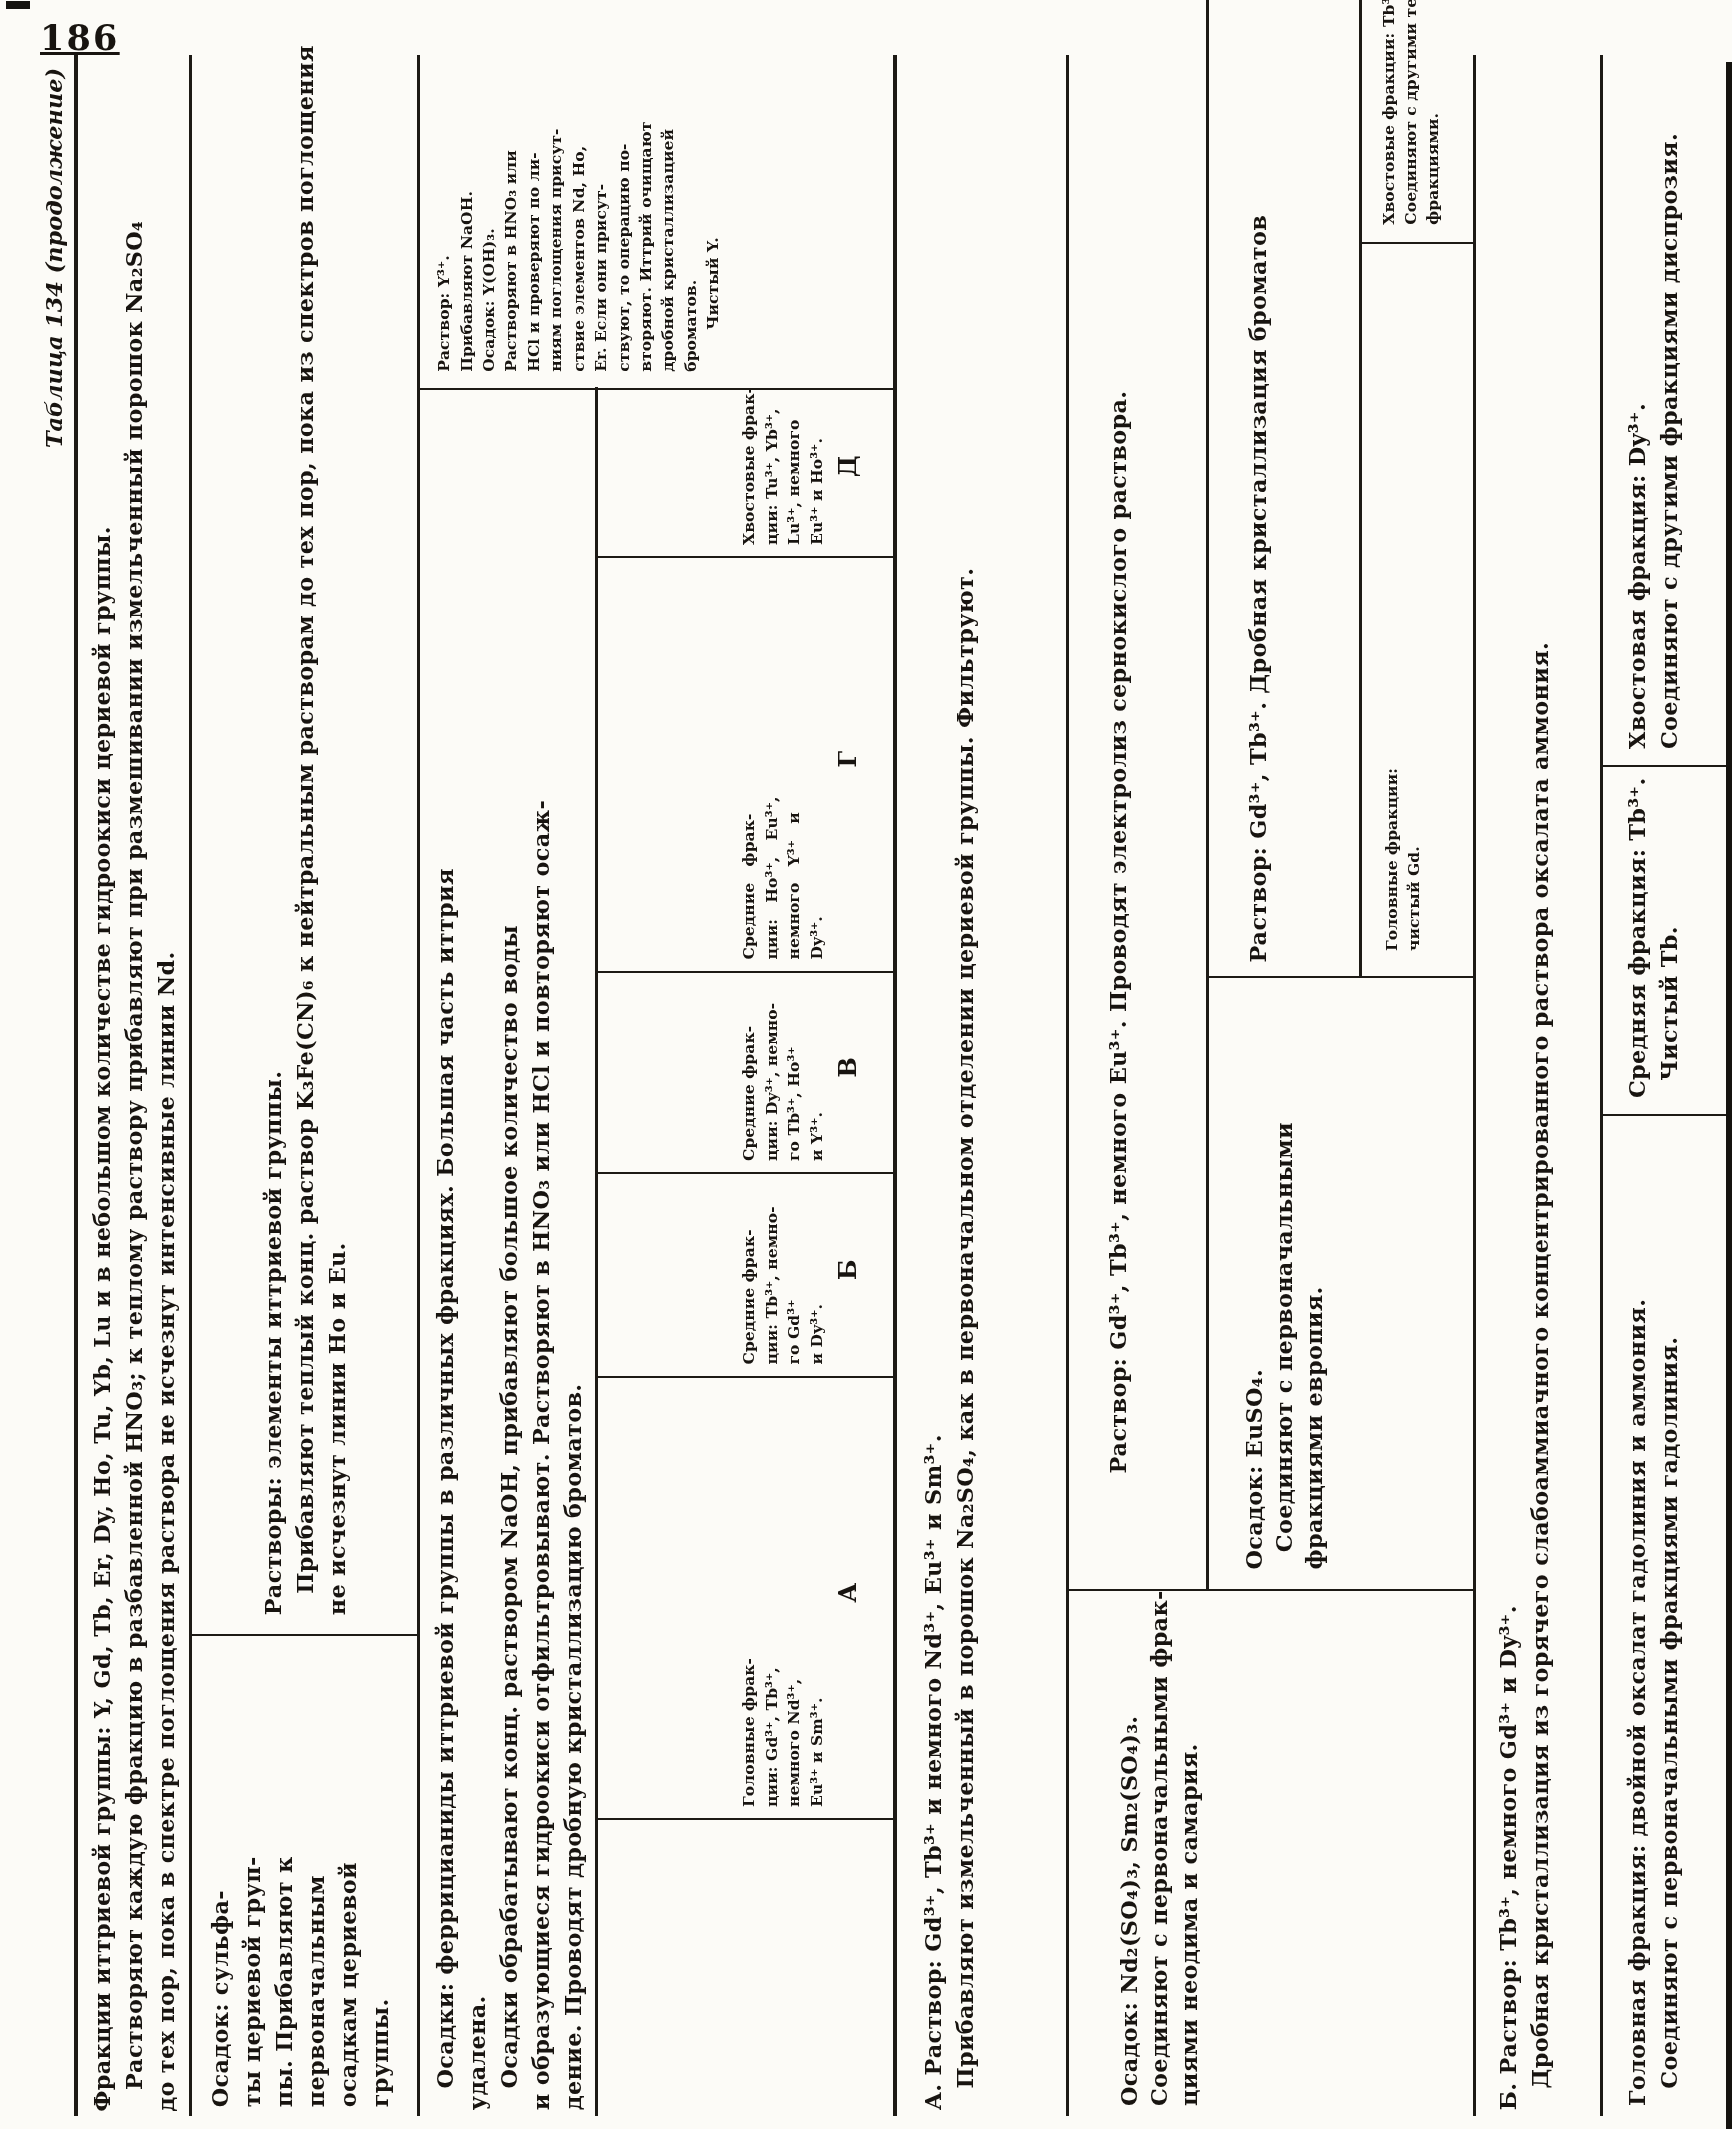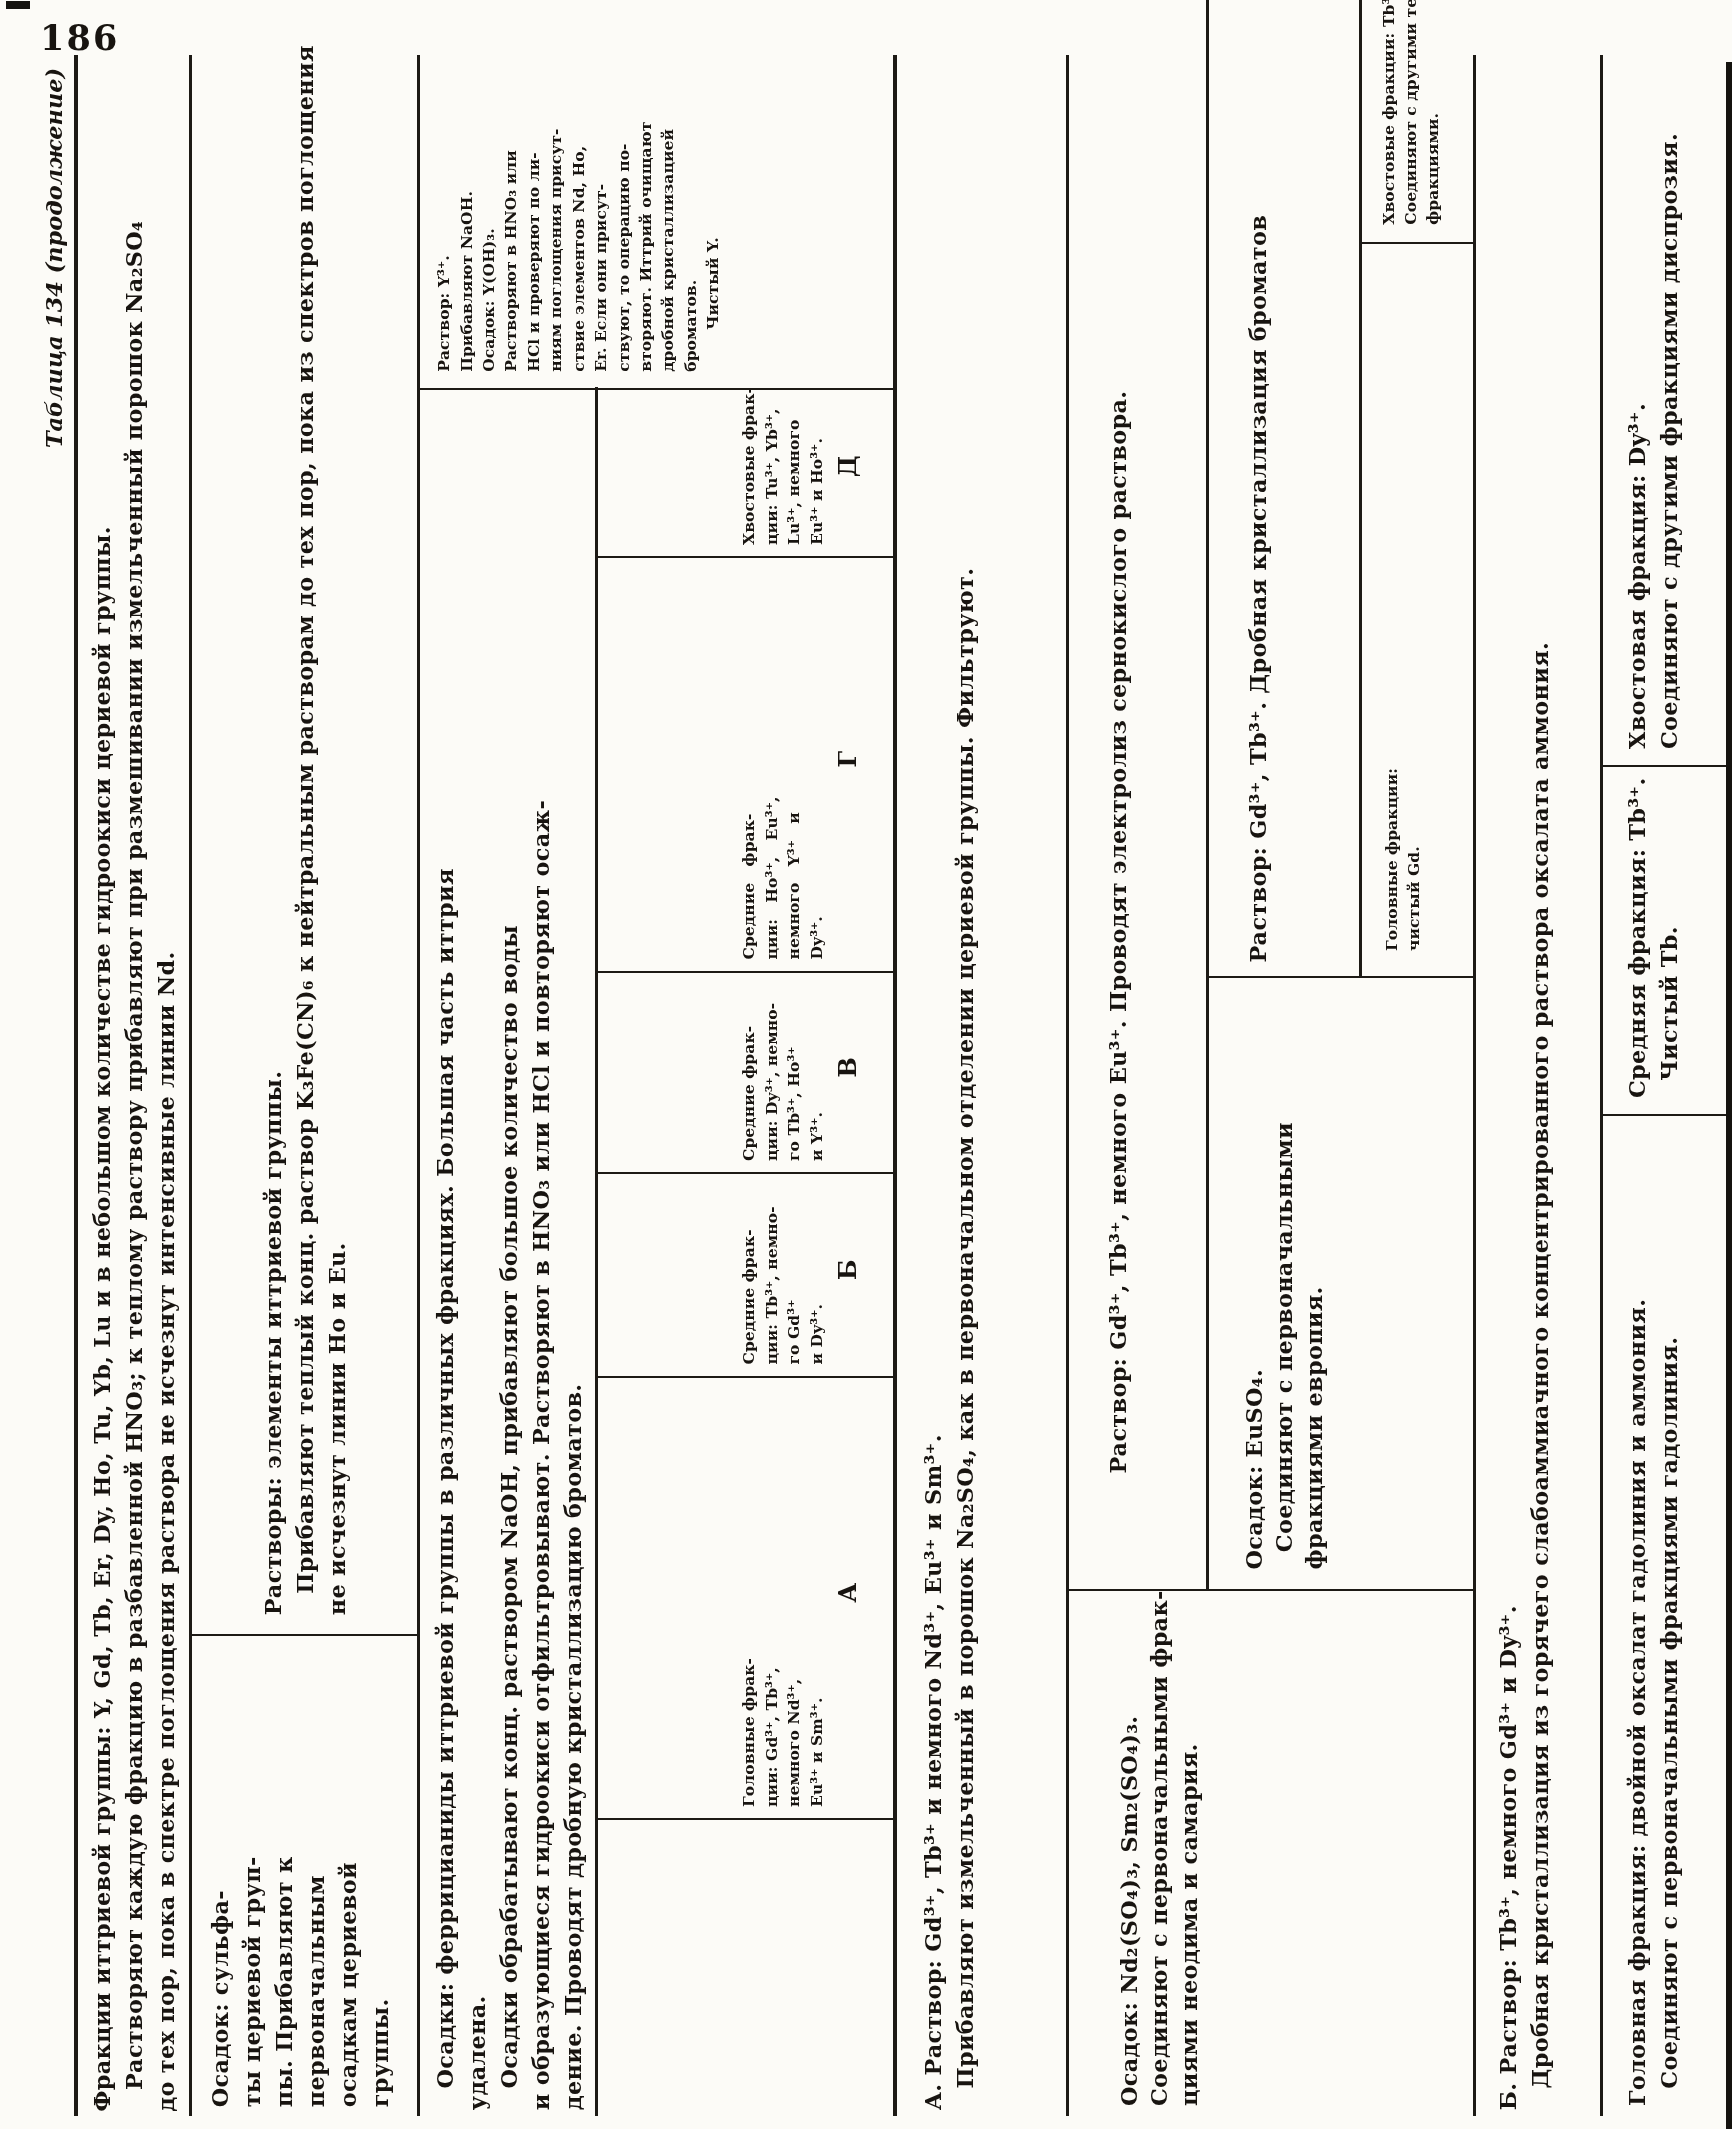--- a/index.html
+++ b/index.html
@@ -1,18 +1,18 @@
 <!DOCTYPE html>
 <html style="font-size:11.5px"><head>
 <meta charset="utf-8">
 <style>
   html,body{margin:0;padding:0;background:#c9c7c1;}
   .sheet{position:relative;width:1732px;height:2129px;background:#fcfbf7;overflow:hidden;
          font-family:"DejaVu Serif","Liberation Serif",serif;color:#181410;}
-  .pageno{position:absolute;left:40px;top:17.3px;font-size:35px;font-weight:700;letter-spacing:2.2px;}
+  .pageno{position:absolute;left:40px;top:17.3px;font-size:35px;font-weight:700;letter-spacing:2.2px;text-decoration:underline;}
   .edge-right{position:absolute;right:0;top:62px;width:6.5px;height:2067px;background:#15130f;}
   .smudge-tl{position:absolute;left:5.8px;top:1.4px;width:24.5px;height:7.2px;background:#15130f;}
   .rot-outer{position:absolute;left:38px;top:55px;width:1683px;height:2061px;}
   .rot{width:2061px;height:1683px;transform:rotate(-90deg) translateX(-2061px);transform-origin:0 0;
        font-weight:700;}
   .big{font-size:22.4px;line-height:32px;letter-spacing:0.3px;}
   .small{font-size:15.5px;line-height:22.4px;letter-spacing:0.1px;}
   .line{white-space:nowrap;}
   .ind{padding-left:21.7px;}
   .ind2{padding-left:17.3px;}

